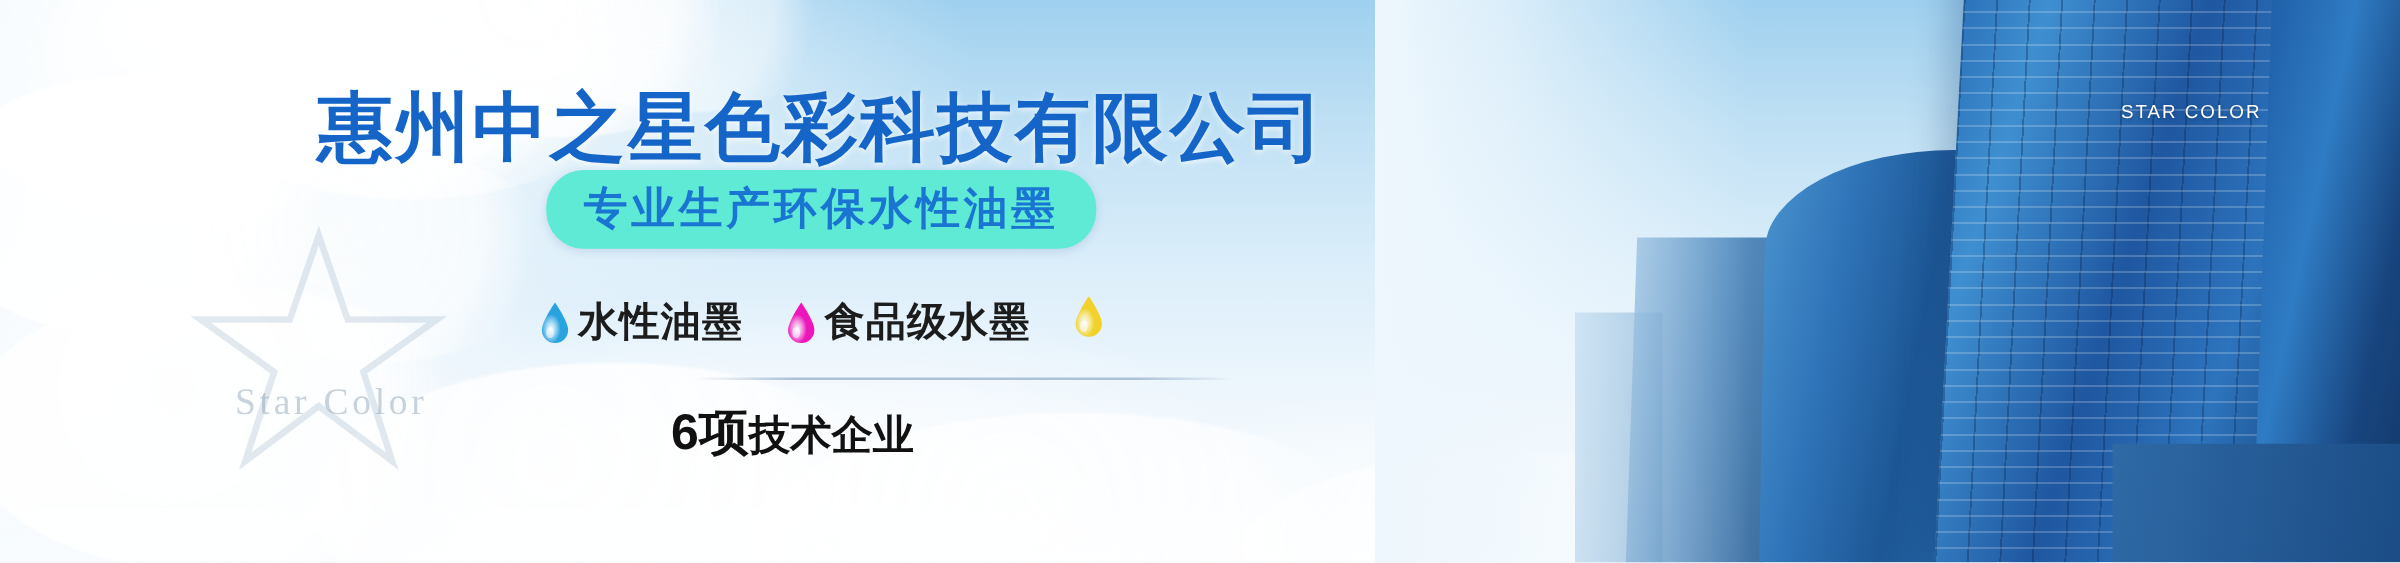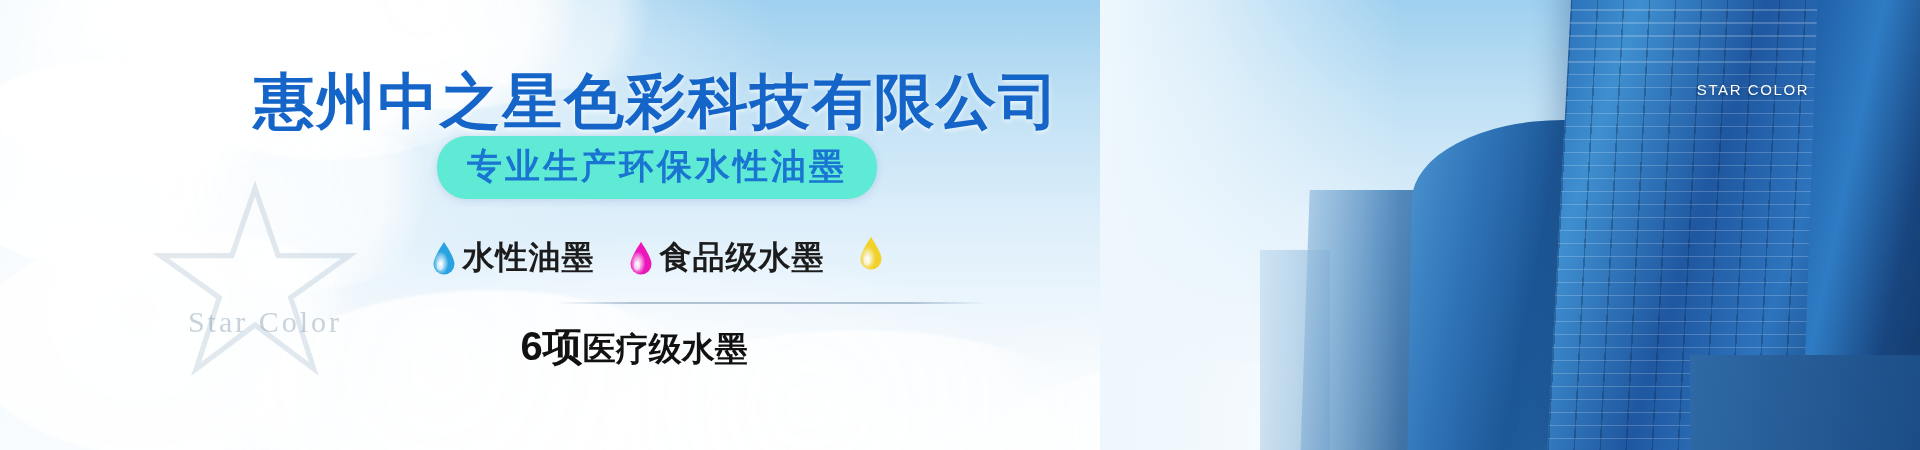--- a/index.html
+++ b/index.html
@@ -376,19 +376,19 @@
             <path d="M12 1 C12 1 1.5 16 1.5 23 A10.5 10.5 0 0 0 22.5 23 C22.5 16 12 1 12 1 Z" fill="url(#dg2)"></path>
             <ellipse cx="8" cy="25" rx="3.2" ry="4.4" fill="#ffffff" opacity="0.5"></ellipse>
           </svg>
         </div>
       </div>
 
     <div class="divider"></div>
 
     <div class="credentials" id="credentials">
         <div class="cred">
-          <div class="cred-main"><span class="cred-big">6项</span><span class="cred-small">医疗级水墨</span></div>
+          <div class="cred-main"><span class="cred-big">6项</span><span class="cred-small">技术企业</span></div>
         </div>
         <div class="cred">
         </div>
       </div>
   </div>
 </div>
 
 </body></html>

